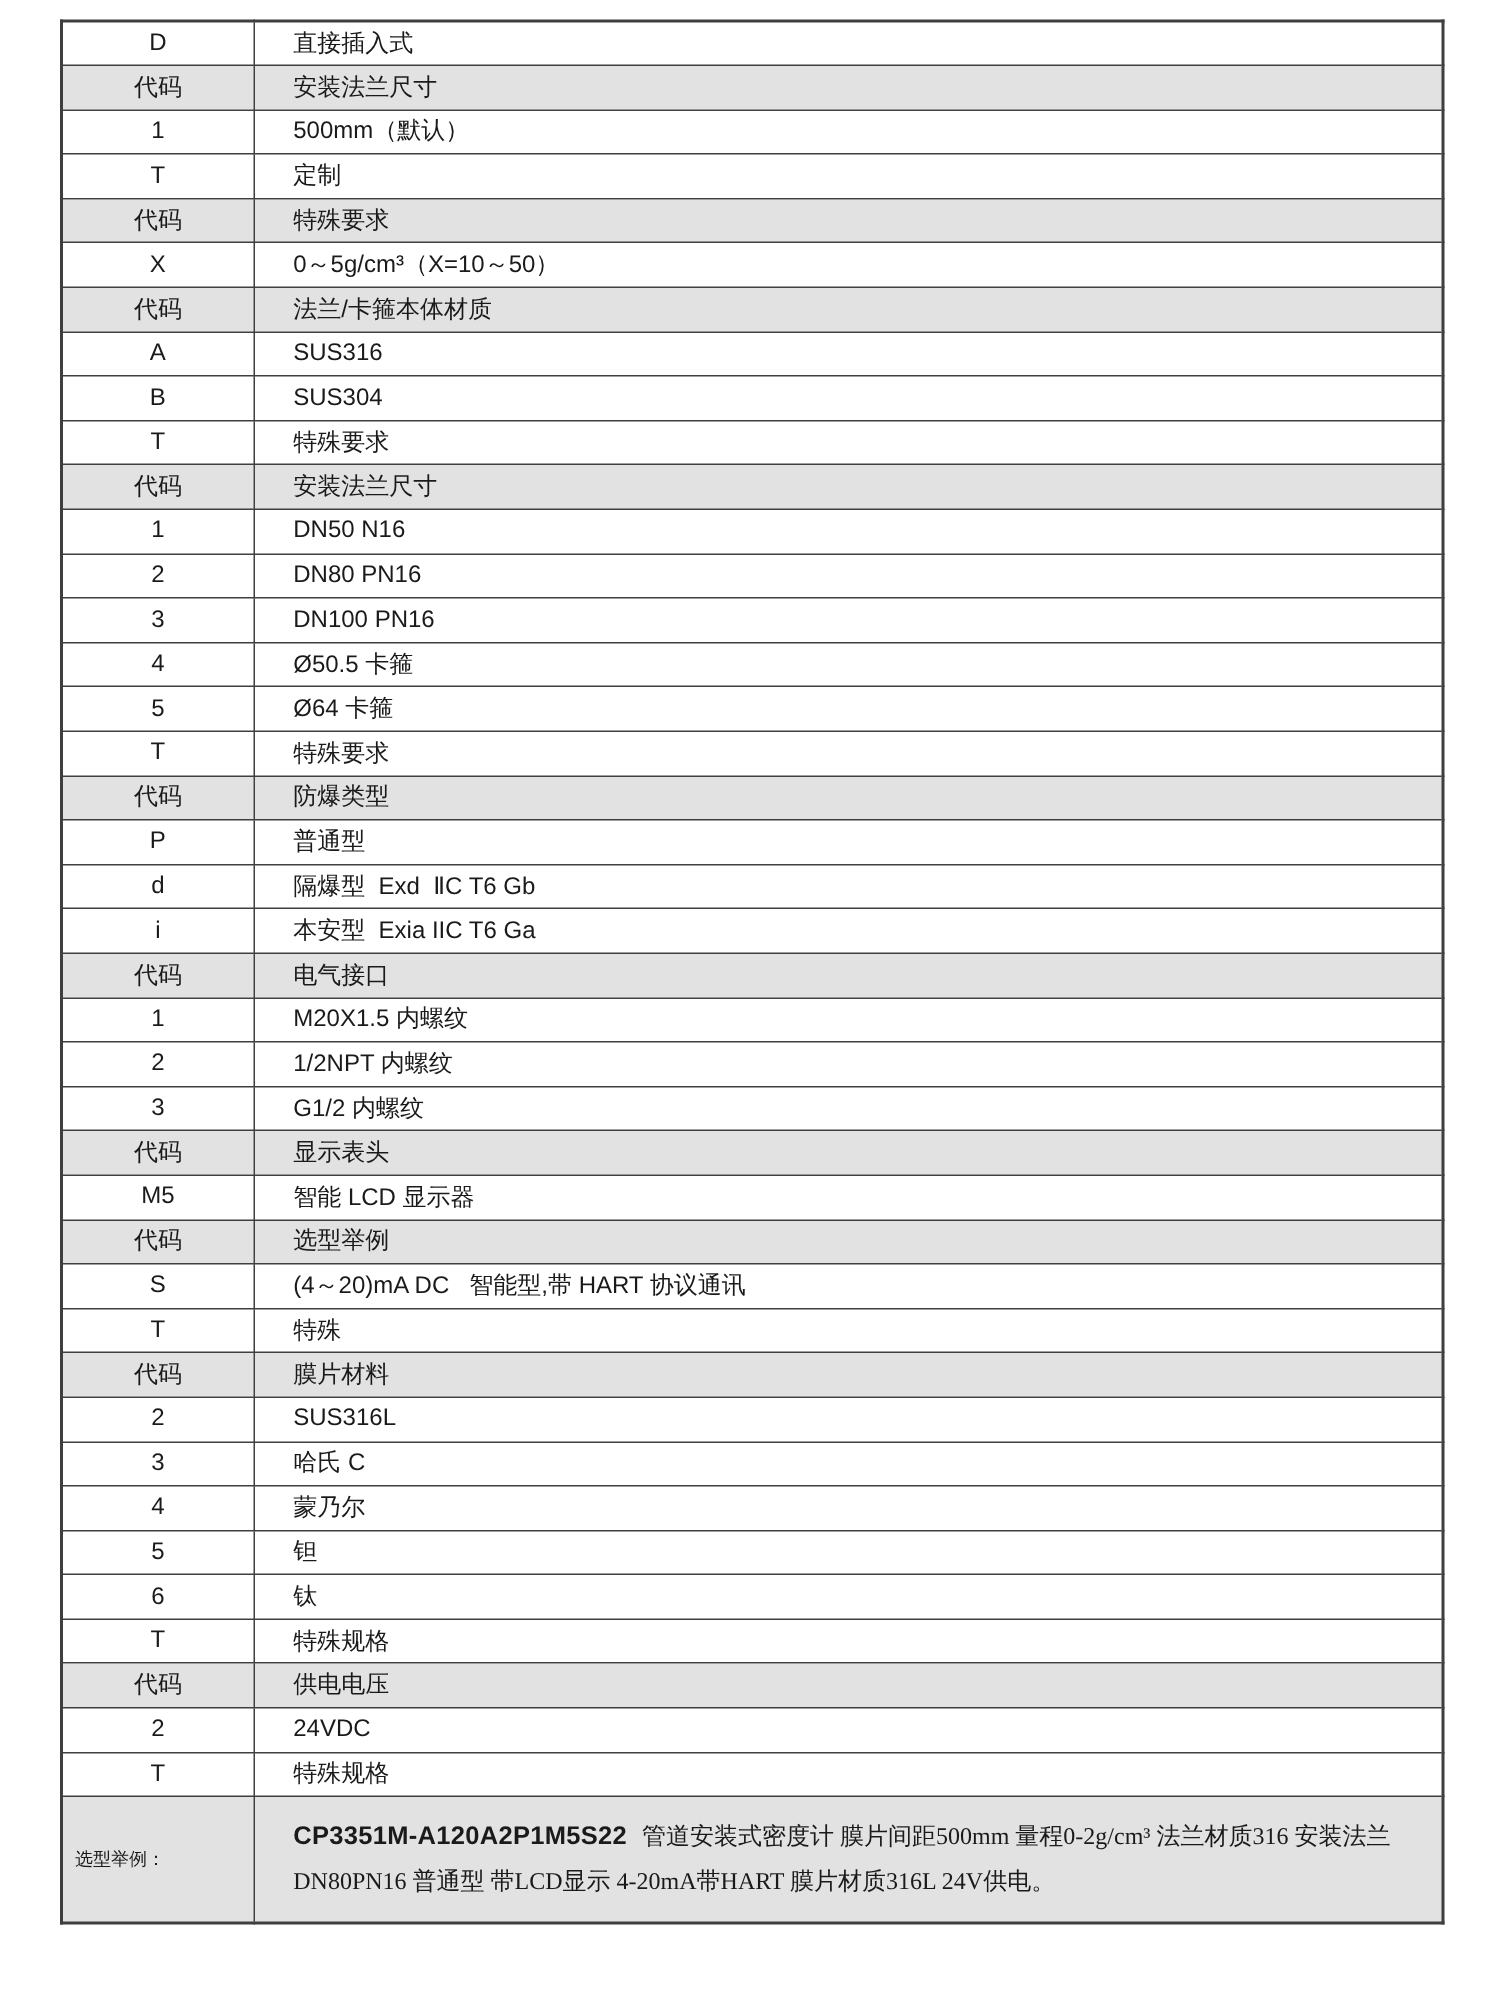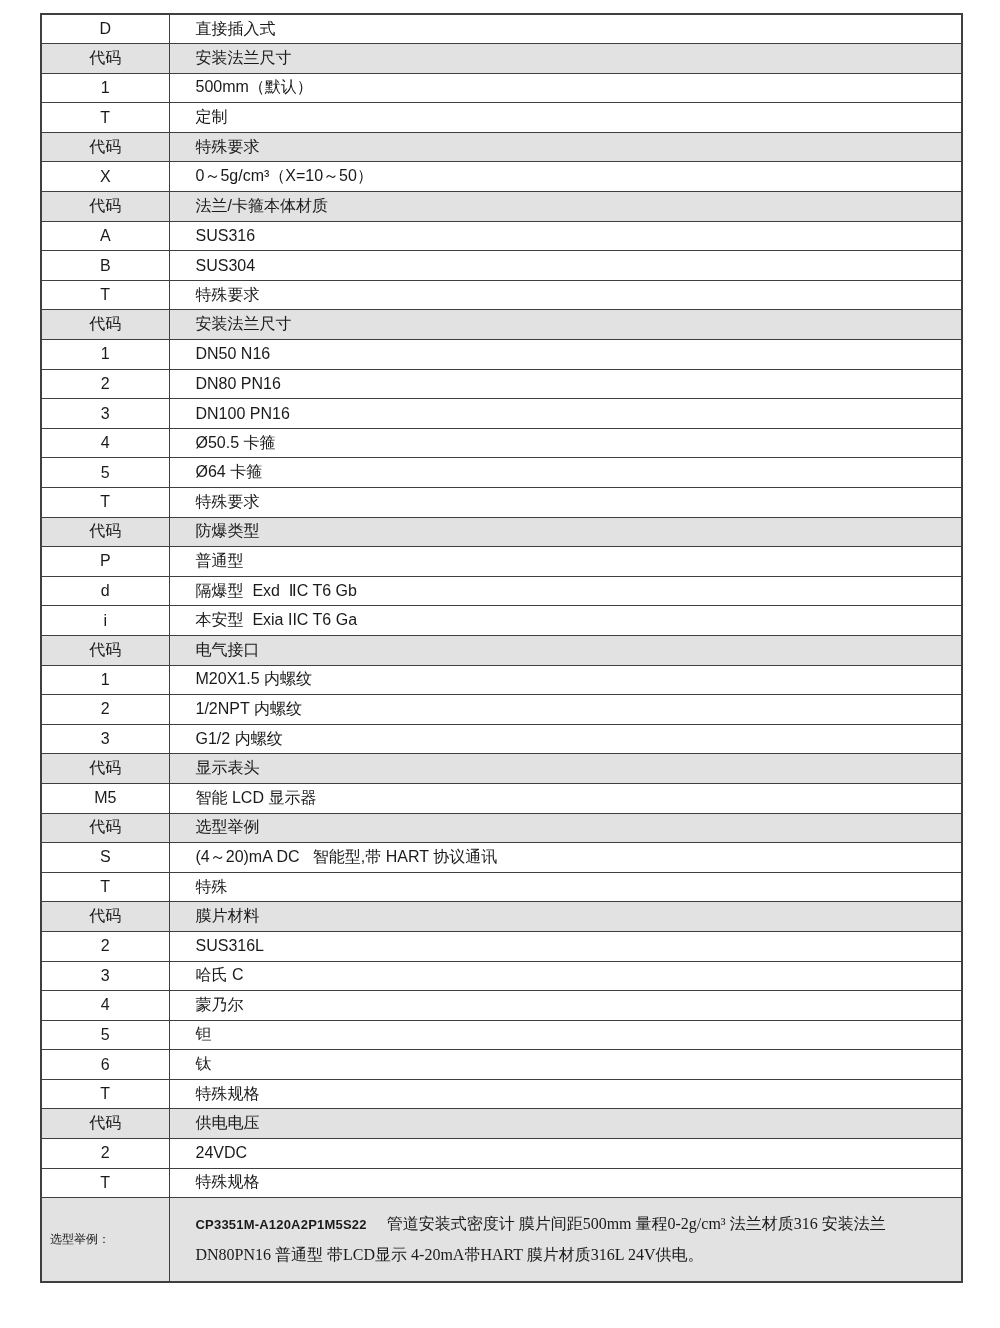--- a/index.html
+++ b/index.html
@@ -56,22 +56,22 @@
   }
   tr.example-row td.desc{
     font-family:"Liberation Serif","DejaVu Serif",serif;
     font-size:16px;
     line-height:30px;
     padding-right:8px;
   }
   .model-code{
     font-family:"Liberation Sans","DejaVu Sans",sans-serif;
     font-weight:bold;
-    font-size:13px;
-    margin-right:20px;
+    font-size:17px;
+    margin-right:10px;
     letter-spacing:0.2px;
   }
 </style>
 </head>
 <body>
 
 <table class="sel-table">
   <tbody>
     <tr>
     <td class="code">D</td>

